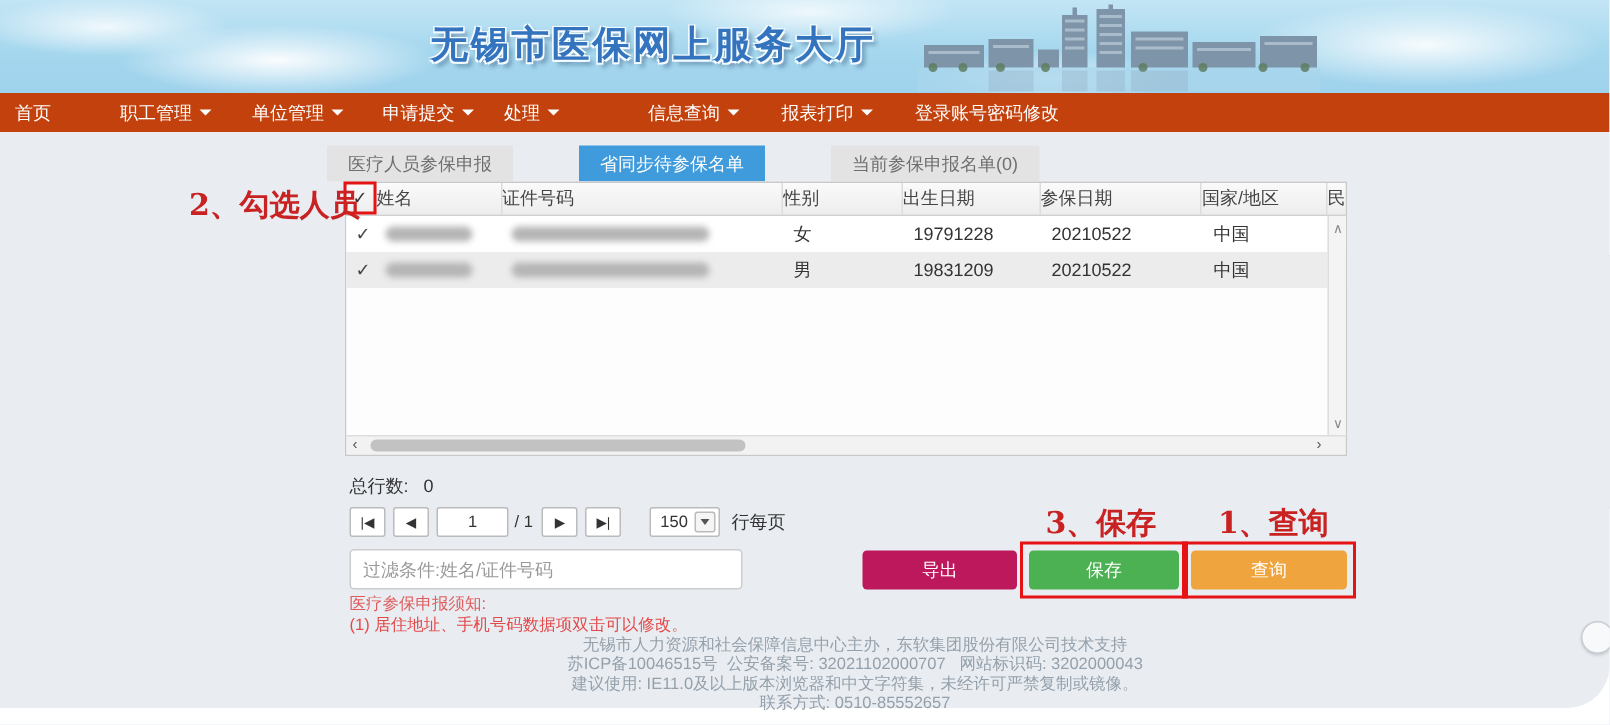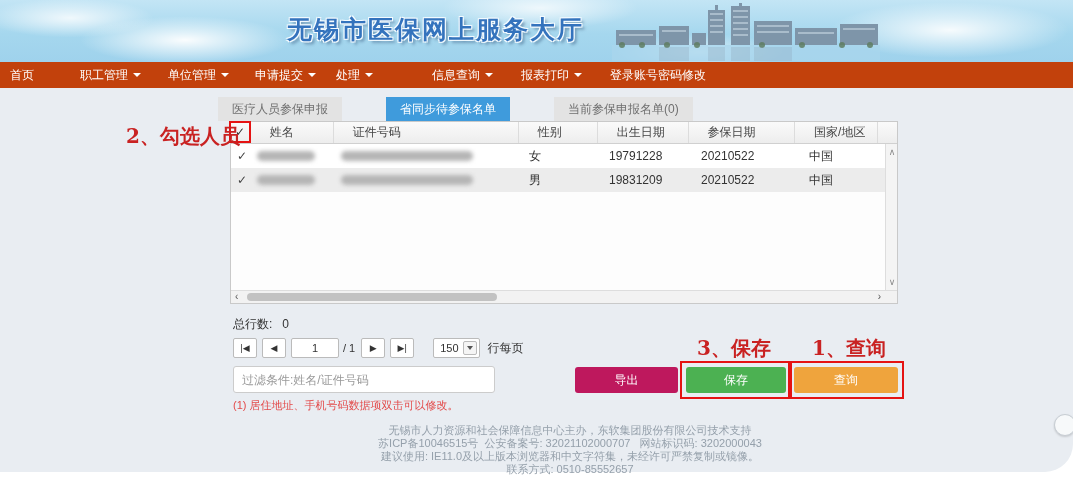--- a/index.html
+++ b/index.html
@@ -41,21 +41,21 @@
   .tabs { position:absolute; left:218px; top:97px; height:24px; display:flex;gap:44px; }
   .tab { height:24px; line-height:24px; padding:0 14px; font-size:12px; background:#e3e3e3; color:#6f6f6f;
     cursor:pointer; white-space:nowrap; }
   .tab.active { background:#3f9bdc; color:#ffffff; }
 
   
   .grid { position:absolute; left:230px; top:121px; width:668px; height:183px; background:#fdfdfd;
     border:1px solid #c9c9c9; }
   .grid-header { display:flex; height:22px; background:linear-gradient(180deg,#fafafa,#ededed);
     border-bottom:1px solid #d0d0d0; }
-  .gh-cell { font-size:12px; color:#444444; line-height:21px; padding-left:19px; border-right:1px solid #dcdcdc;
+  .gh-cell { font-size:12px; color:#444444; line-height:21px; padding-left:0; border-right:1px solid #dcdcdc;
     overflow:hidden; white-space:nowrap; }
   .c-check{width:20px; padding-left:4px; font-weight:bold; color:#333;}
   .c-name{width:84px}.c-id{width:188px}.c-gender{width:80px}.c-birth{width:92px}.c-enroll{width:108px}.c-country{width:84px}
   .c-partial{width:12px; border-right:none;}
   .grid-body { position:relative; height:146px; background:#fdfdfd; }
   .grid-row { display:flex; height:24px; }
   .grid-row.odd { background:#ffffff; } .grid-row.even { background:#ececec; }
   .gr-cell { font-size:12px; color:#333333; line-height:24px; padding-left:6px; overflow:hidden; white-space:nowrap; }
   .check-mark { color:#444; font-size:12px; font-weight:bold; }
   .blur-blob { display:inline-block; height:10px; margin-top:7px; background:#b5b5b5; border-radius:5px;
@@ -287,20 +287,21 @@
   <input class="filter-input" placeholder="过滤条件:姓名/证件号码" style="">
   <button class="btn btn-export">导出</button>
   <button class="btn btn-save">保存</button>
   <button class="btn btn-query">查询</button>
   <div class="red-box rb-save"></div>
   <div class="red-box rb-query"></div>
   <div class="annot an-save">3、保存</div>
   <div class="annot an-query">1、查询</div>
 
   <div class="notice">
+    <div>医疗参保申报须知:</div>
     <div class="l2">(1) 居住地址、手机号码数据项双击可以修改。</div>
   </div>
 
   <div class="site-footer">
     <div>无锡市人力资源和社会保障信息中心主办，东软集团股份有限公司技术支持</div>
     <div>苏ICP备10046515号&nbsp;&nbsp;公安备案号:&nbsp;32021102000707&nbsp;&nbsp;&nbsp;网站标识码:&nbsp;3202000043</div>
     <div>建议使用: IE11.0及以上版本浏览器和中文字符集，未经许可严禁复制或镜像。</div>
     <div>联系方式: 0510-85552657</div>
   </div>
 

